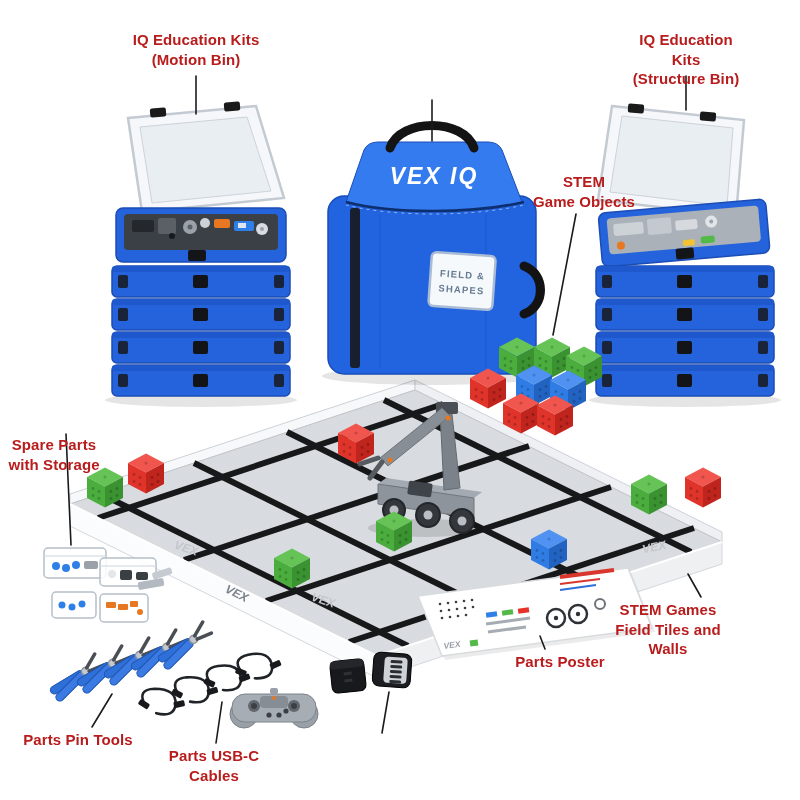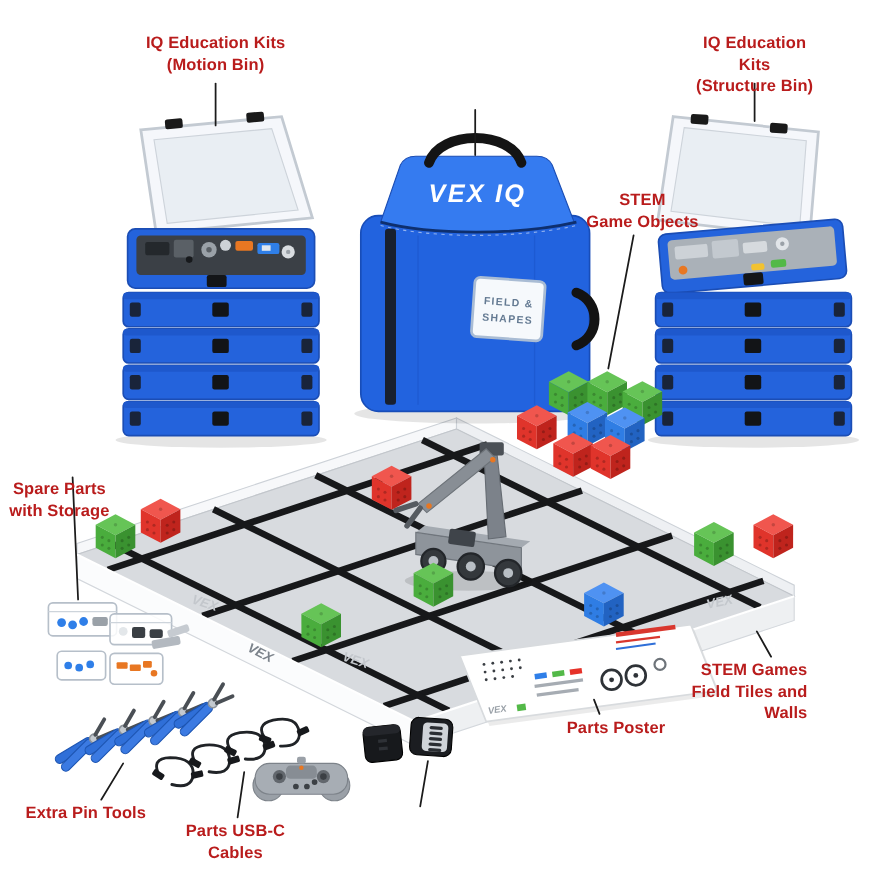--- a/index.html
+++ b/index.html
@@ -13,21 +13,21 @@
   }
   .lbl-motion{left:196px;top:30px;}
   .lbl-case{left:432px;top:56px;}
   .lbl-structure{left:686px;top:30px;}
   .lbl-objects{left:584px;top:172px;}
   .lbl-spare{left:54px;top:390px;margin-top:45px;}
   .lbl-pins{left:78px;top:730px;}
   .lbl-usb{left:214px;top:746px;}
   .lbl-chargers{left:381px;top:736px;}
   .lbl-poster{left:560px;top:652px;}
-  .lbl-field{left:668px;top:600px;text-align:right;}
+  .lbl-field{left:668px;top:600px;}
 </style>
 </head>
 <body>
 
 <div class="canvas">
 
 <svg class="scene" width="800" height="800" viewBox="0 0 800 800">
   <defs>
     <g id="cube-red">
       <polygon points="0,-9.5 18,0 0,9.5 -18,0" fill="#f0564e"></polygon>
@@ -454,20 +454,20 @@
 </svg>
 
 <div class="label lbl-motion">IQ Education Kits
 (Motion Bin)</div>
 <div class="label lbl-structure">IQ Education Kits
 (Structure Bin)</div>
 <div class="label lbl-objects">STEM
 Game Objects</div>
 <div class="label lbl-spare">Spare Parts
 with Storage</div>
-<div class="label lbl-pins">Extra Pin Tools</div>
+<div class="label lbl-pins">Parts Pin Tools</div>
 <div class="label lbl-usb">Parts USB-C
 Cables</div>
 <div class="label lbl-poster">Parts Poster</div>
 <div class="label lbl-field">STEM Games
 Field Tiles and Walls</div>
 
 </div>
 
 </body></html>

